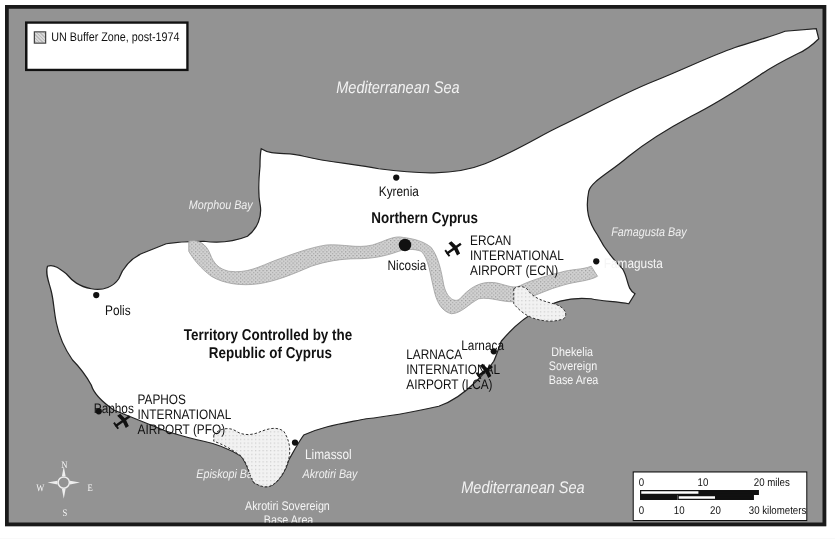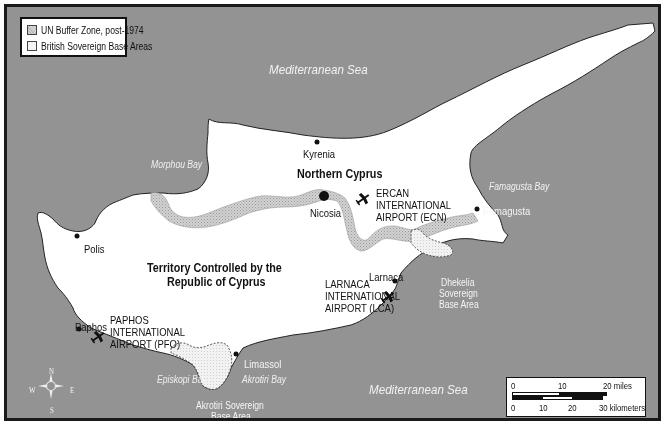--- a/index.html
+++ b/index.html
@@ -4,21 +4,21 @@
 <style>
   html, body { margin:0; padding:0; background:#fff; }
   body { width:668px; height:431px; position:relative; overflow:hidden; font-family:"Liberation Sans", sans-serif; }
   .frame { position:absolute; left:4px; top:4px; width:657px; height:417px; background:#939393; border:3px solid #1a1a1a; box-sizing:border-box; overflow:hidden; }
   svg.map { position:absolute; left:0; top:0; }
   .lbl { position:absolute; white-space:nowrap; font-size:11px; line-height:12px; color:#111; font-family:"Liberation Sans", sans-serif; transform:scaleX(0.86); transform-origin:left top; }
   .sea { color:#f2f2f2; font-style:italic; font-size:13.5px; line-height:15px; }
   .bay { color:#f0f0f0; font-style:italic; font-size:10px; }
   .white { color:#f5f5f5; }
   .bold { font-weight:bold; font-size:12.5px; line-height:14px; }
-  .legend { position:absolute; left:13px; top:10px; width:107px; height:40px; background:#fff; border:2px solid #111; box-sizing:border-box; }
+  .legend { position:absolute; left:13px; top:10px; width:131px; height:40px; background:#fff; border:2px solid #111; box-sizing:border-box; }
   .legend-row { position:absolute; left:5px; height:12px; display:flex; align-items:center; }
   .swatch { width:10px; height:10px; border:1px solid #444; box-sizing:border-box; margin-right:4px; }
   .sw-buffer { background:repeating-linear-gradient(45deg,#bbb 0 1px,#d9d9d9 1px 2px); }
   .sw-base { background:#f4f4f4; }
   .legend-text { font-size:10px; color:#111; transform:scaleX(0.86); transform-origin:left center; white-space:nowrap; }
   .scale { position:absolute; left:503px; top:374px; width:140px; height:40px; background:#fff; border:1.5px solid #111; box-sizing:border-box; }
   .scale .t { position:absolute; font-size:9px; color:#111; transform:scaleX(0.86); transform-origin:left top; white-space:nowrap; line-height:10px; }
   .bar { position:absolute; height:4px; box-sizing:border-box; border:1px solid #111; }
 </style>
 </head>
@@ -78,24 +78,20 @@
       <polygon points="13,0 5,1.5 5,-1.5" stroke="none"></polygon>
       <polygon points="-13,0 -5,1.5 -5,-1.5" stroke="none"></polygon>
     </g>
   </svg>
 
   <div class="legend">
     <div class="legend-row" style="top:5px">
       <span class="swatch sw-buffer"></span>
       <span class="legend-text">UN Buffer Zone, post-1974</span>
     </div>
-    <div class="legend-row" style="top:21px">
-      <span class="swatch sw-base"></span>
-      <span class="legend-text">British Sovereign Base Areas</span>
-    </div>
   </div>
 
   <div class="lbl sea" style="left:262px;top:55px">Mediterranean Sea</div>
   <div class="lbl sea" style="left:362px;top:375px">Mediterranean Sea</div>
   <div class="lbl bay" style="left:144px;top:152px">Morphou Bay</div>
   <div class="lbl bay" style="left:482px;top:174px">Famagusta Bay</div>
   <div class="lbl bay" style="left:150px;top:367px">Episkopi Bay</div>
   <div class="lbl bay" style="left:235px;top:367px">Akrotiri Bay</div>
 
   <div class="lbl bold" style="left:290px;top:160px">Northern Cyprus</div>

